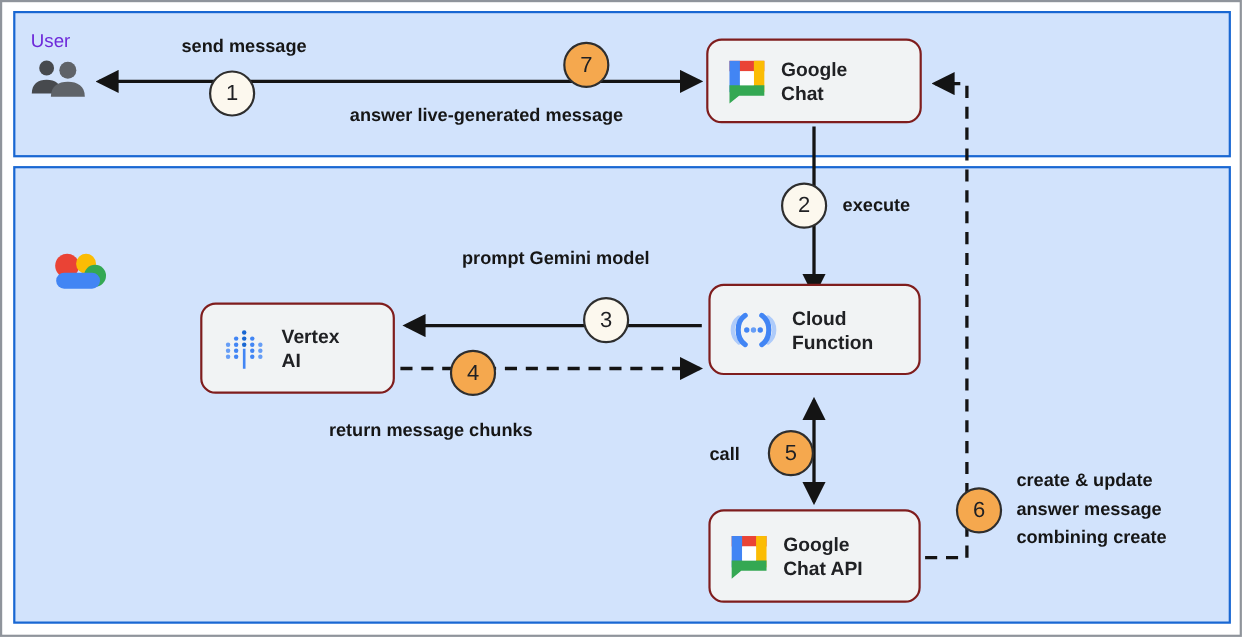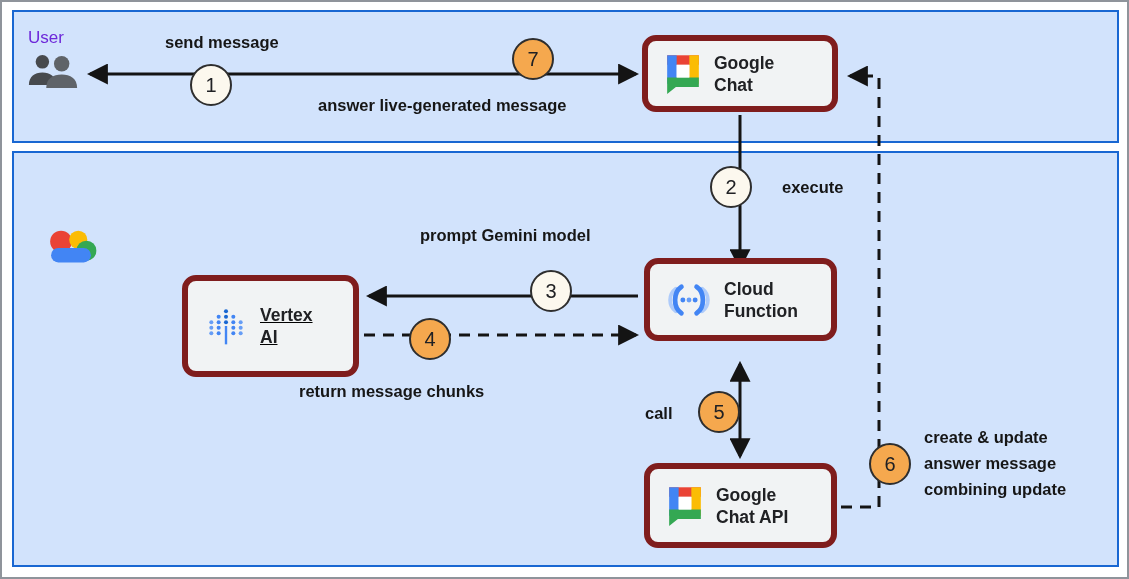--- a/index.html
+++ b/index.html
@@ -4,21 +4,21 @@
 <style>
   html,body{margin:0;padding:0;background:#ffffff;font-family:"Liberation Sans",sans-serif;}
   .canvas{position:relative;width:1129px;height:579px;background:#ffffff;border:2px solid #8f949b;box-sizing:border-box;overflow:hidden;}
   .panel{position:absolute;background:#d2e3fc;border:2px solid #1967d2;box-sizing:border-box;z-index:0;}
   .panel-user{left:10px;top:8px;width:1107px;height:133px;}
   .panel-cloud{left:10px;top:149px;width:1107px;height:416px;}
   .panel-label{position:absolute;font-size:17px;color:#6d28d9;line-height:23px;z-index:2;}
   .panel-label .ln{display:block;}
   svg.arrows{position:absolute;left:0;top:0;z-index:2;pointer-events:none;}
   .icon-abs{position:absolute;z-index:2;line-height:0;}
-  .node{position:absolute;background:#f1f3f4;border:6px solid #7f1d1d;border-radius:14px;display:flex;align-items:center;gap:12px;padding:0 12px 0 16px;box-sizing:border-box;z-index:3;}
+  .node{position:absolute;background:#f1f3f4;border:2px solid #7f1d1d;border-radius:14px;display:flex;align-items:center;gap:12px;padding:0 12px 0 16px;box-sizing:border-box;z-index:3;}
   .node .nicon{line-height:0;flex:0 0 auto;}
   .node .nlabel .ln{display:block;font-weight:bold;font-size:17.5px;color:#202124;line-height:22px;}
   .edge-label{position:absolute;font-weight:bold;font-size:16.5px;color:#161616;z-index:4;white-space:nowrap;line-height:26px;}
   .edge-label .ln{display:block;}
   .step{position:absolute;width:42px;height:42px;border-radius:50%;border:2px solid #2e2e2e;background:#fcf8ee;display:flex;align-items:center;justify-content:center;font-size:20px;color:#202124;z-index:5;box-sizing:border-box;}
   .step.hl{background:#f5a84e;}
 </style>
 </head>
 <body>
 
@@ -71,21 +71,21 @@
         <path d="M4,32 H44 V44 H15 L4,53 Z" fill="#34a853"></path>
         <rect x="16" y="16" width="16" height="16" fill="#ffffff"></rect>
       </svg>
     </span>
     <span class="nlabel">
       <span class="ln">Google</span>
       <span class="ln">Chat</span>
     </span>
   </div>
 
-  <div class="node" style="left:180px;top:273px;width:177px;height:102px;text-decoration:underline;">
+  <div class="node" style="left:180px;top:273px;width:177px;height:83px;">
     <span class="nicon">
       <svg viewBox="0 0 48 48" width="44" height="44">
         <g fill="#669df6">
           <circle cx="8" cy="20" r="2.2"></circle>
             <circle cx="8" cy="26" r="2.2"></circle>
             <circle cx="8" cy="32" r="2.2"></circle>
           <circle cx="40" cy="20" r="2.2"></circle>
             <circle cx="40" cy="26" r="2.2"></circle>
             <circle cx="40" cy="32" r="2.2"></circle>
         </g>
@@ -142,28 +142,28 @@
       </svg>
     </span>
     <span class="nlabel">
       <span class="ln">Google</span>
       <span class="ln">Chat API</span>
     </span>
   </div>
 
   <div class="edge-label" style="left:163px;top:27px;">send message</div>
   <div class="edge-label" style="left:316px;top:90px;">answer live-generated message</div>
-  <div class="edge-label" style="left:764px;top:172px;margin-left:16px;">execute</div>
+  <div class="edge-label" style="left:764px;top:172px;">execute</div>
   <div class="edge-label" style="left:418px;top:220px;">prompt Gemini model</div>
   <div class="edge-label" style="left:297px;top:376px;">return message chunks</div>
   <div class="edge-label" style="left:643px;top:398px;">call</div>
   <div class="edge-label" style="left:922px;top:422px;">
     <span class="ln">create &amp; update</span>
     <span class="ln">answer message</span>
-    <span class="ln">combining update</span>
+    <span class="ln">combining create</span>
   </div>
 
   <div class="step" style="left:188px;top:62px;">1</div>
   <div class="step" style="left:708px;top:164px;">2</div>
   <div class="step" style="left:528px;top:268px;">3</div>
   <div class="step hl" style="left:407px;top:316px;">4</div>
   <div class="step hl" style="left:696px;top:389px;">5</div>
   <div class="step hl" style="left:867px;top:441px;">6</div>
   <div class="step hl" style="left:510px;top:36px;">7</div>
 

